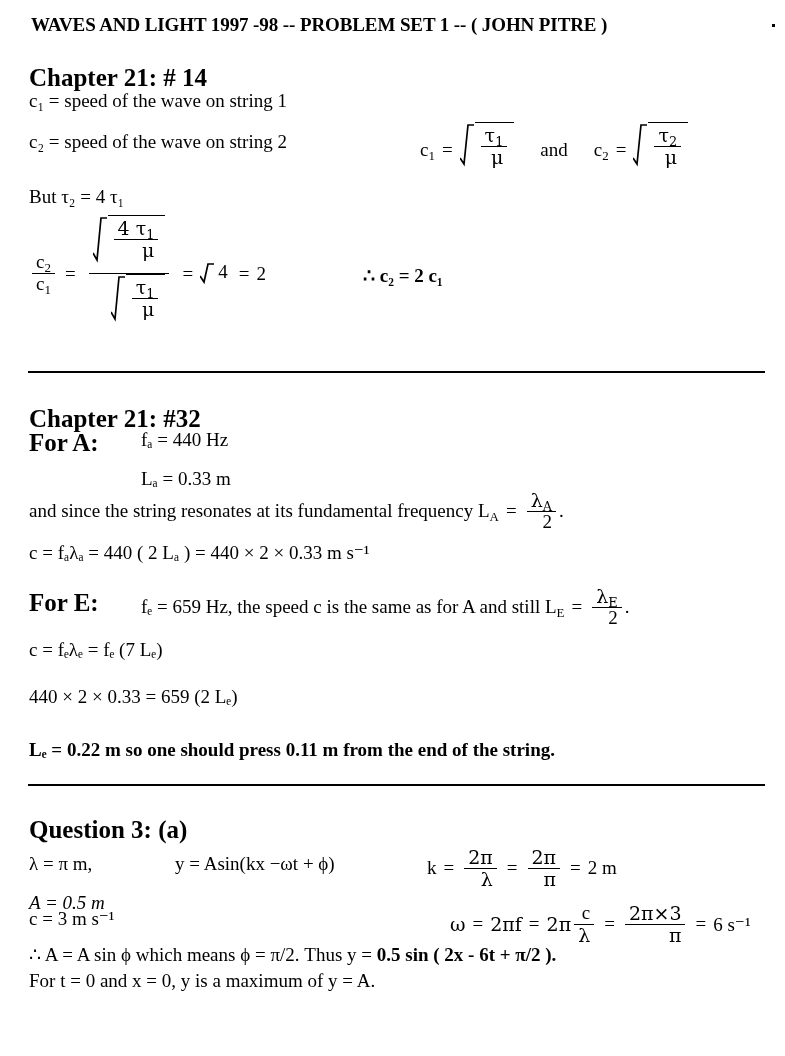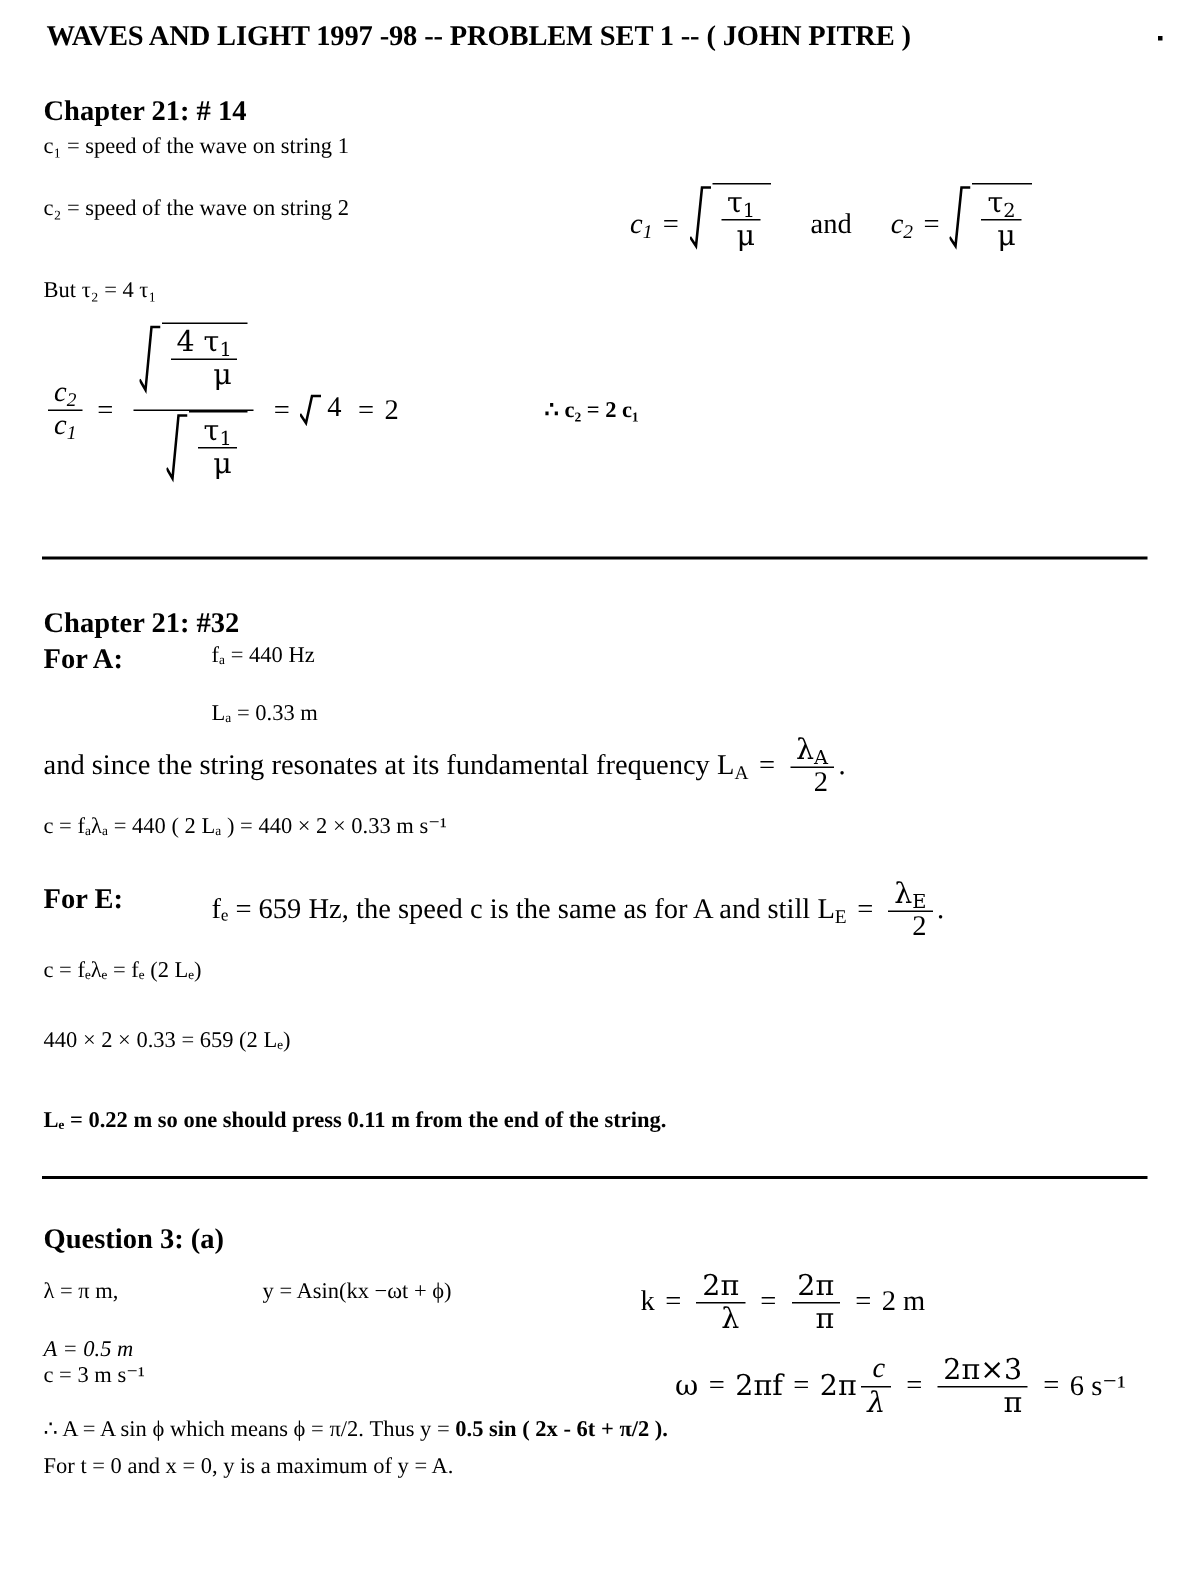--- a/index.html
+++ b/index.html
@@ -24,32 +24,32 @@
   
   .abs { position: absolute; white-space: nowrap; }
 
   .doc-title {
     font-weight: bold;
     font-size: 19px;
     letter-spacing: -0.1px;
   }
   .section-head {
     font-weight: bold;
+    font-size: 25px;
+    text-align: center;
+  }
+  .body-line {
     font-size: 19px;
-    text-align: center;
-  }
-  .body-line {
-    font-size: 15px;
   }
   .body-line.bold { font-weight: bold; }
 
   sub { font-size: 0.68em; vertical-align: -0.28em; line-height: 0; }
 
   .gk { font-family: "DejaVu Serif", "Liberation Serif", serif; }
-  .it { font-style: italic; }
+  .it { }
 
   
   .rule {
     position: absolute;
     background: #000000;
     height: 2px;
   }
 
   
   .frac {
@@ -236,21 +236,21 @@
     <span>fₑ = 659 Hz, the speed c is the same as for A and still  L</span>
     <span><sub>E</sub></span>
     <span class="op">=</span>
     <span class="frac">
       <span class="num gk"><span>λ</span><sub>E</sub></span>
       <span class="den">2</span>
     </span>
     <span>.</span>
   </div>
 
-  <div class="abs body-line" style="left:29px; top:639px;">c = fₑλₑ = fₑ (2 Lₑ)</div>
+  <div class="abs body-line" style="left:29px; top:639px;">c = fₑλₑ = fₑ (7 Lₑ)</div>
 
   <div class="abs body-line" style="left:29px; top:686px;">440 × 2 × 0.33  = 659 (2 Lₑ)</div>
 
   <div class="abs body-line bold" style="left:29px; top:739px;">Lₑ = 0.22 m so one should press 0.11 m from the end of the string.</div>
 
   <div class="rule" style="left:28px; top:784px; width:737px;"></div>
 
   <div class="abs section-head" style="left:29px; top:816px;">Question 3: (a)</div>
 
   <div class="abs body-line" style="left:29px; top:853px;">λ = π m,</div>

